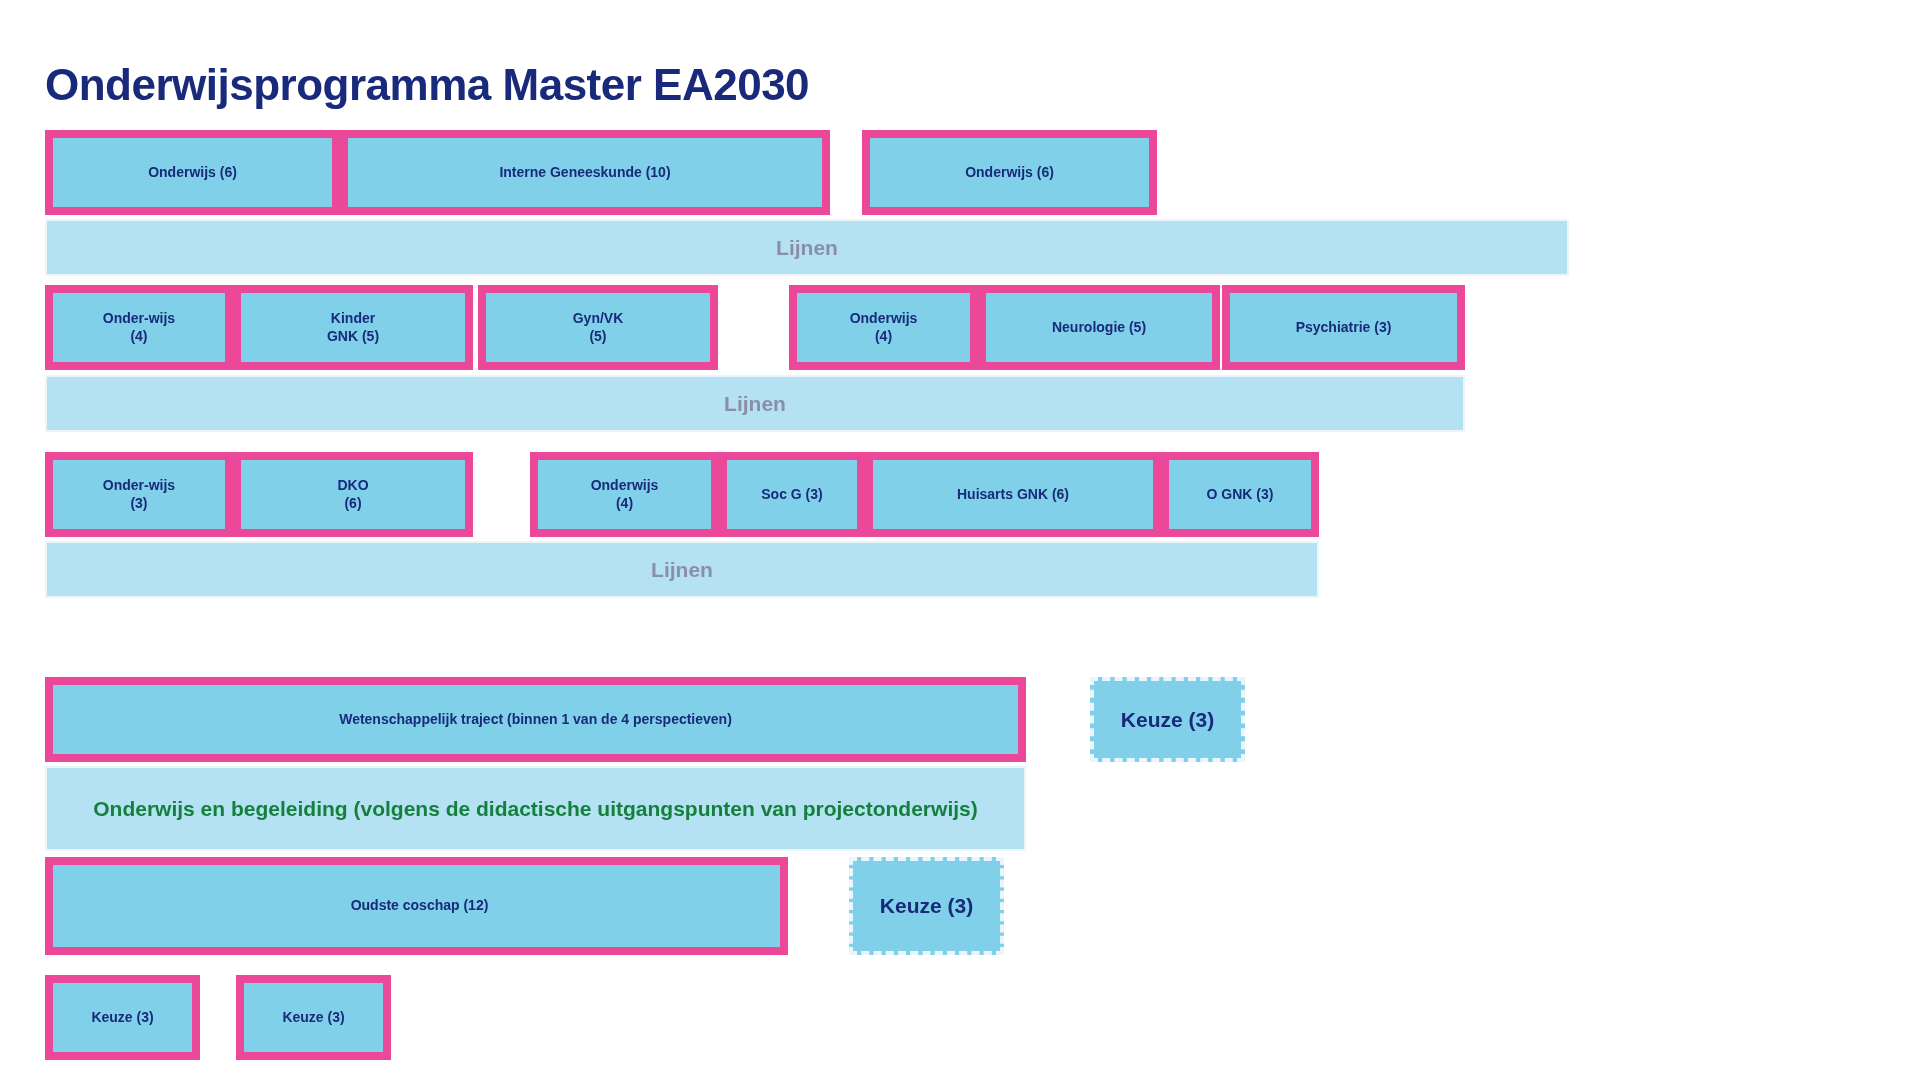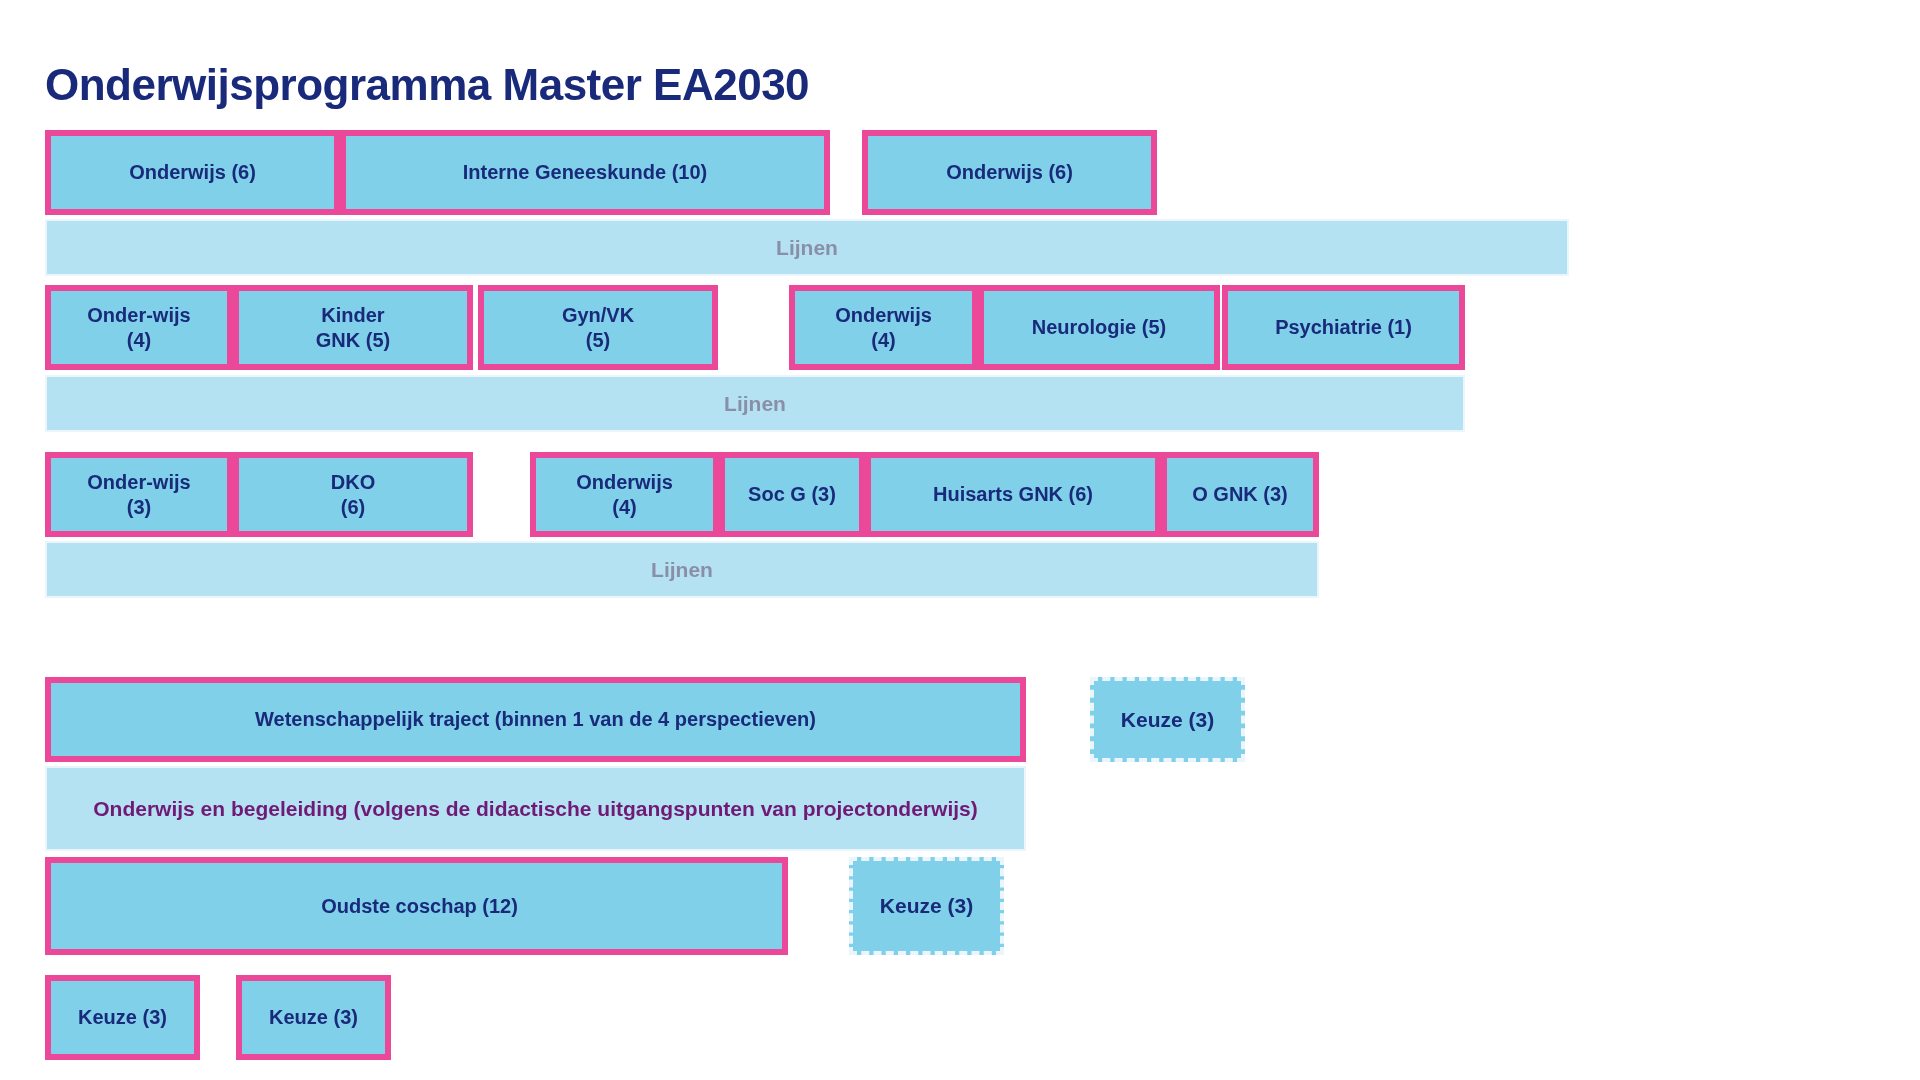--- a/index.html
+++ b/index.html
@@ -54,38 +54,38 @@
     text-align: center;
     font-weight: bold;
     line-height: 1.22;
     padding: 2px 6px;
     overflow: hidden;
   }
 
   
   .blk-course {
     background: #7fd0e8;
-    border: 6px solid #ec4899;
+    border: 8px solid #ec4899;
     color: #1a2a7a;
-    font-size: 20px;
+    font-size: 14px;
   }
 
   
   .blk-lijnen {
     background: #b4e2f2;
     border: 2px solid #eaf6fb;
     color: #8a8fa8;
     font-size: 21px;
   }
 
   
   .blk-caption {
     background: #b4e2f2;
     border: 2px solid #eaf6fb;
-    color: #701a75;
+    color: #15803d;
     font-size: 21px;
     line-height: 1.3;
   }
 
   
   .blk-dashed {
     background: #7fd0e8;
     border: 4px dashed #eaf6fb;
     color: #1a2a7a;
     font-size: 21px;
@@ -143,21 +143,21 @@
       <span class="blk-label">Onderwijs</span>
       <span class="blk-label">(4)</span>
     </span>
   </div>
 
   <div class="block blk-course" style="left:978px; top:285px; width:242px; height:85px;">
     <span class="blk-label">Neurologie (5)</span>
   </div>
 
   <div class="block blk-course" style="left:1222px; top:285px; width:243px; height:85px;">
-    <span class="blk-label">Psychiatrie (1)</span>
+    <span class="blk-label">Psychiatrie (3)</span>
   </div>
 
   <div class="block blk-lijnen" style="left:45px; top:375px; width:1420px; height:57px;">
     <span class="blk-label">Lijnen</span>
   </div>
 
   <div class="block blk-course" style="left:45px; top:452px; width:188px; height:85px;">
     <span>
       <span class="blk-label">Onder-wijs</span>
       <span class="blk-label">(3)</span>

